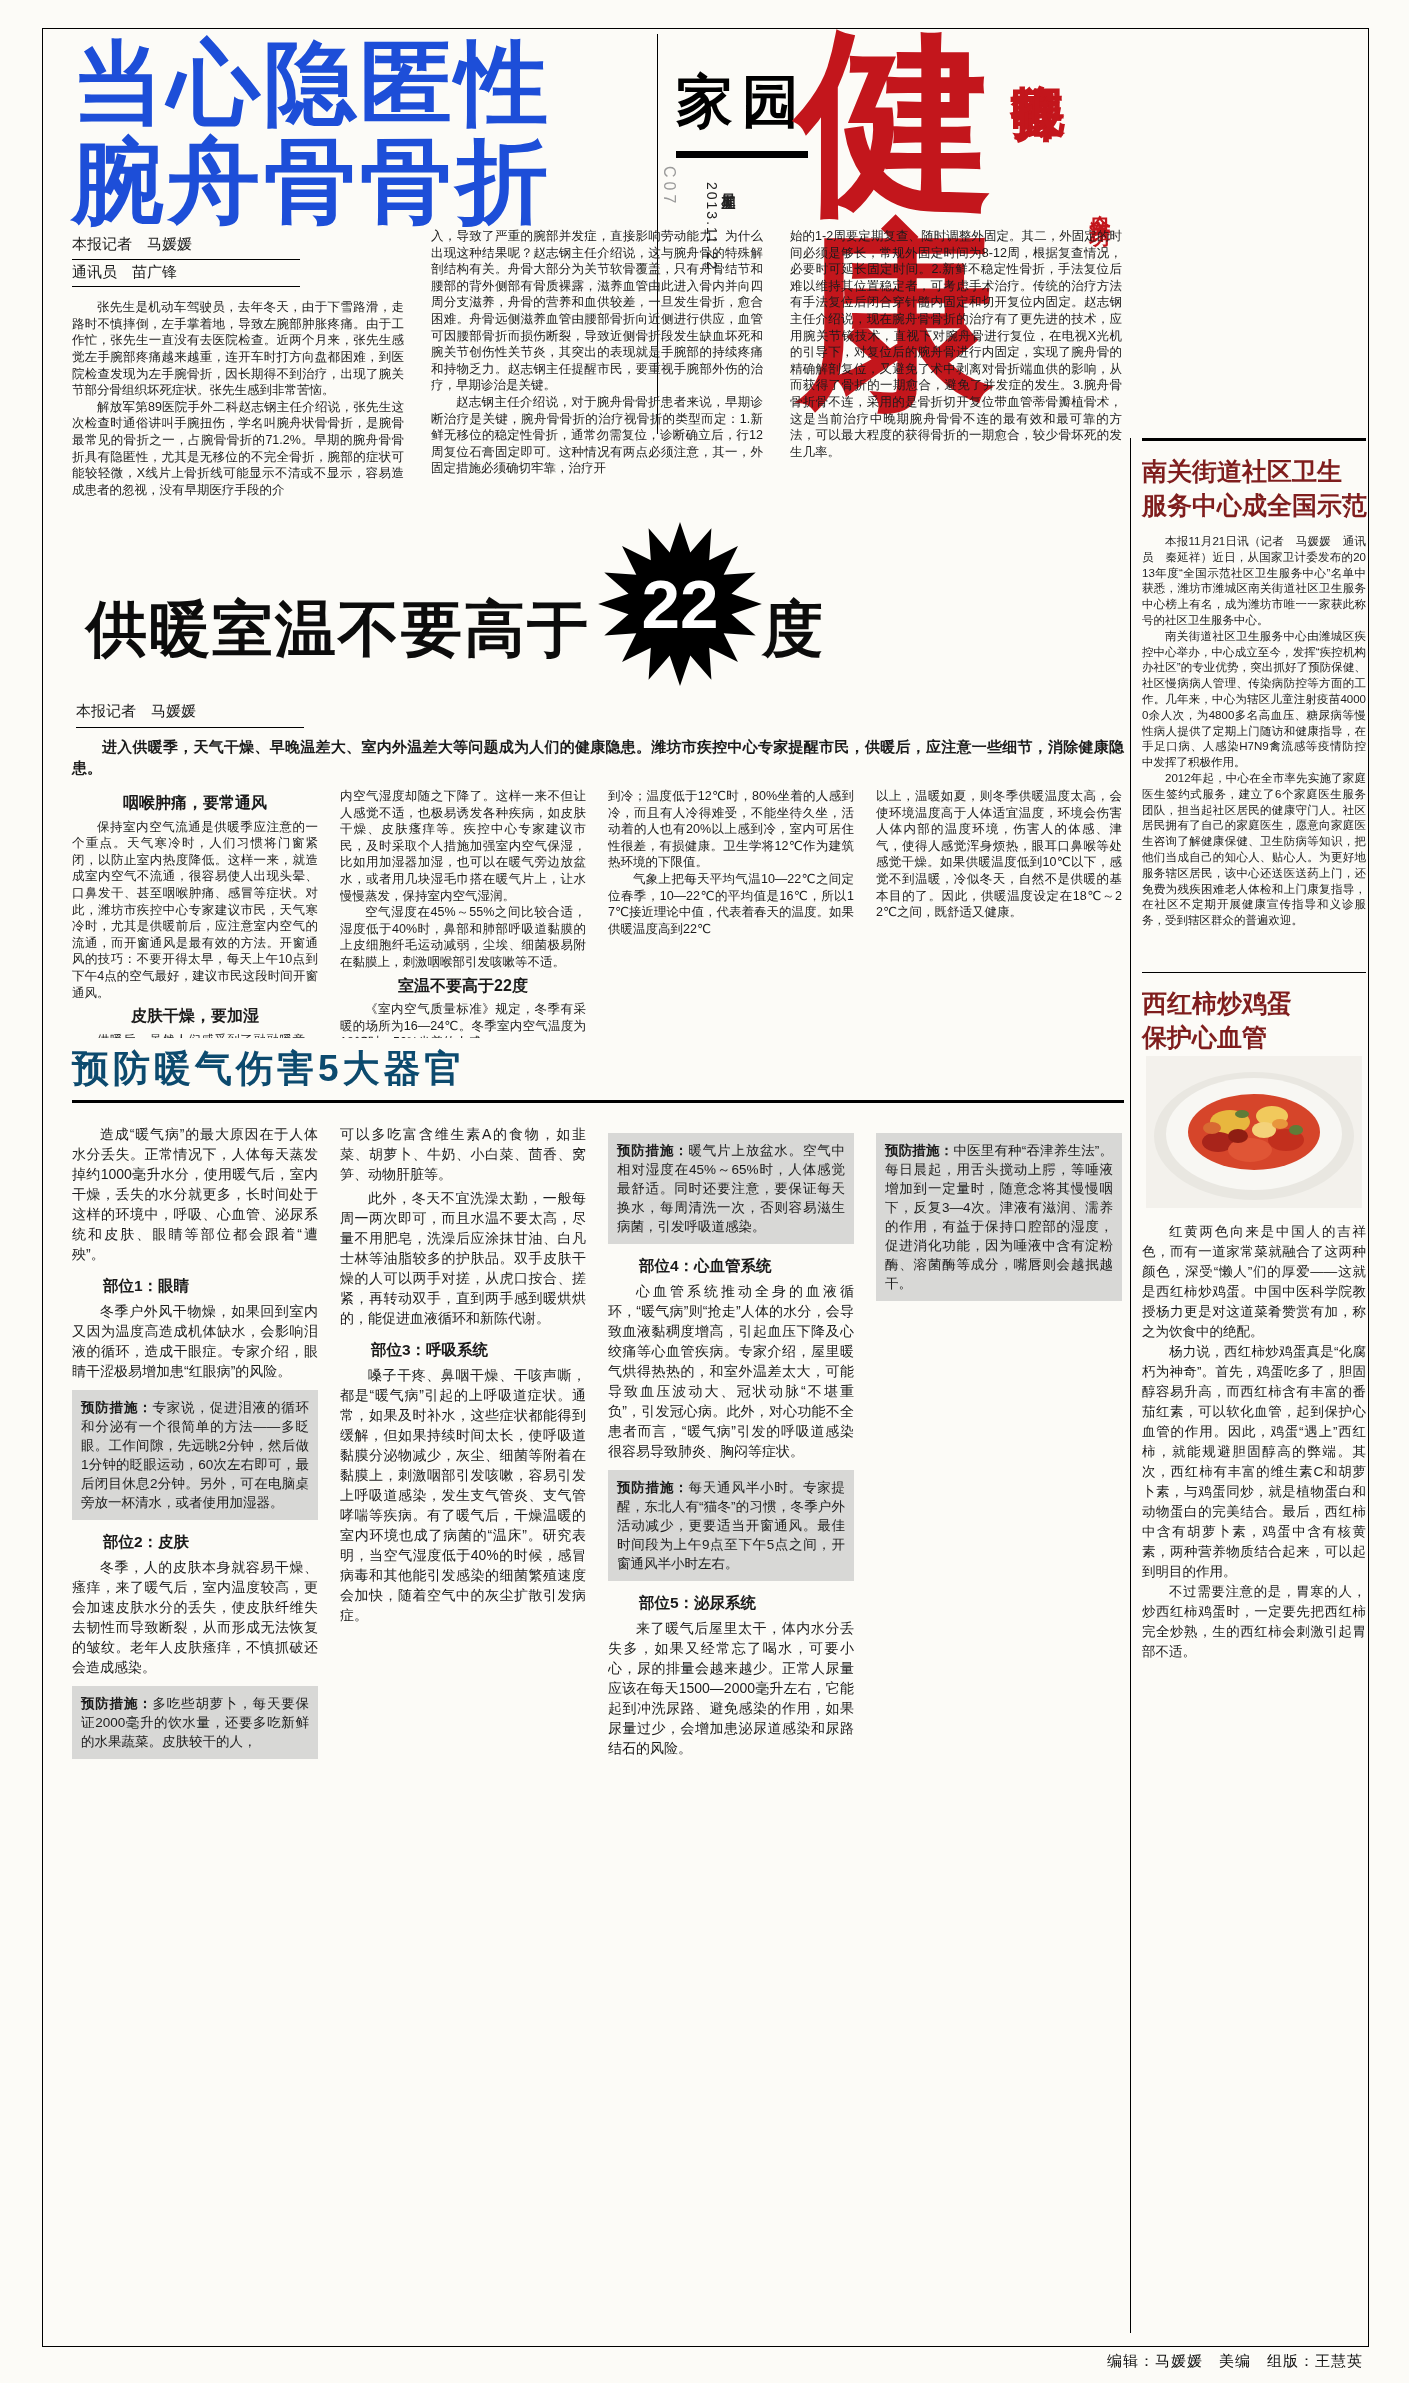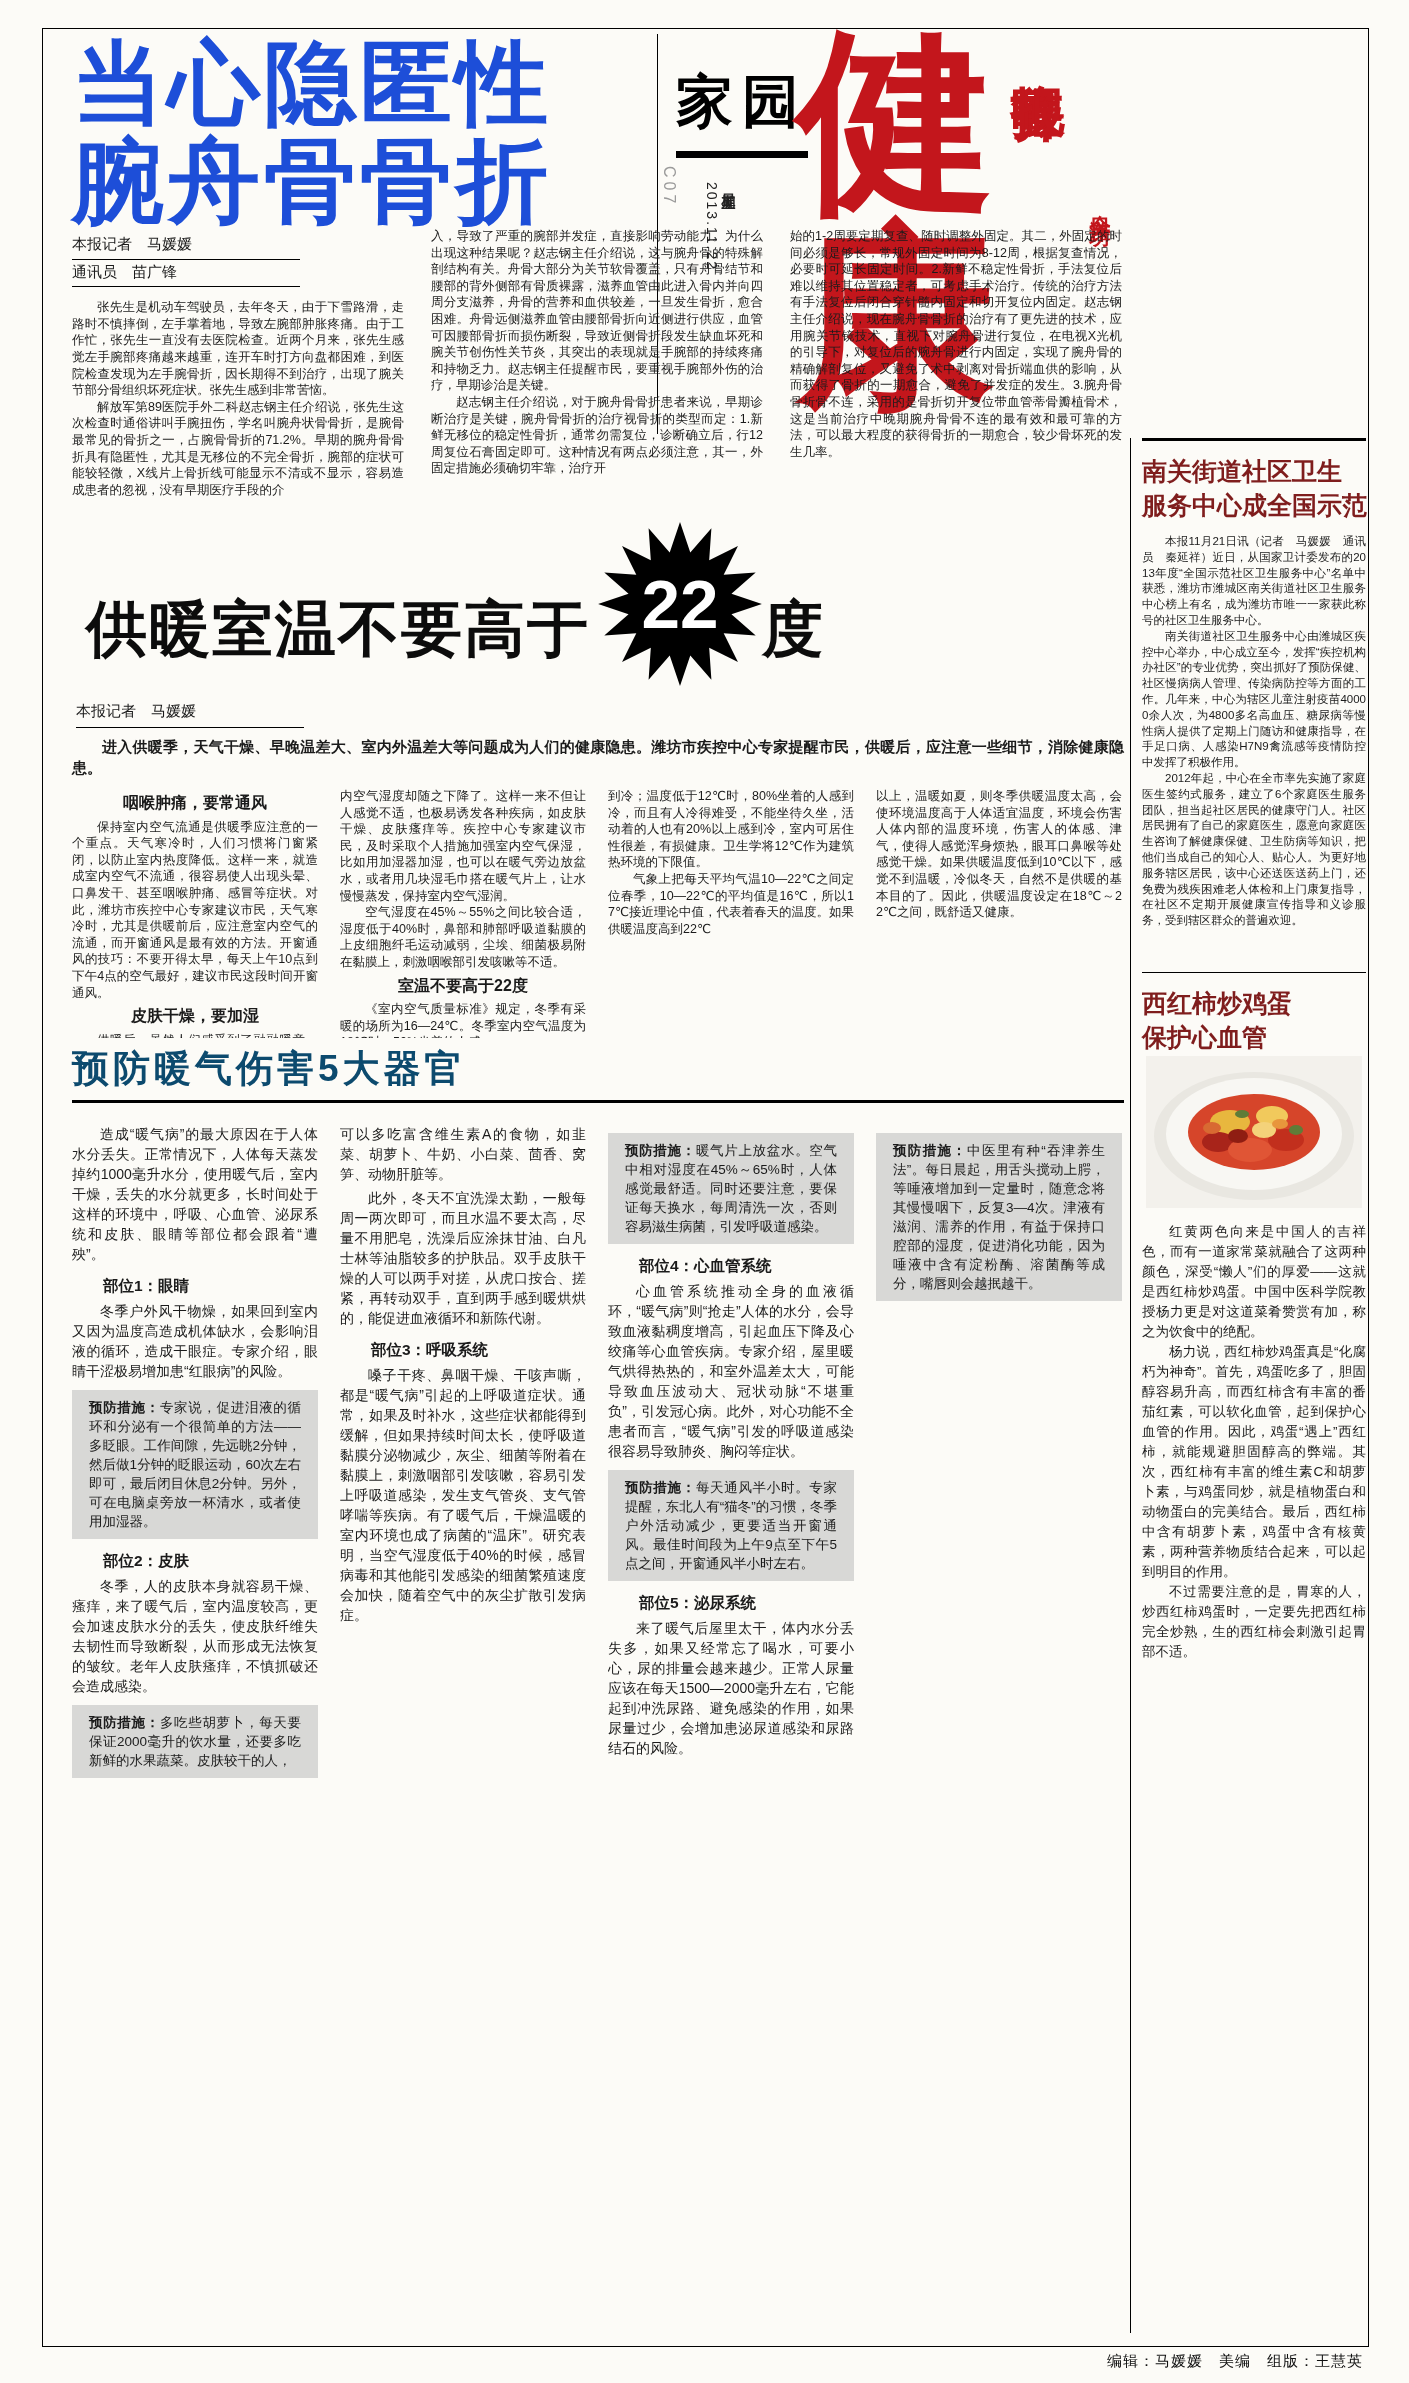--- a/index.html
+++ b/index.html
@@ -33,21 +33,21 @@
   .a2-star{width:168px;height:168px;margin:-52px -2px 0 6px;}
   .a2-intro{left:72px;top:736px;width:1052px;font-size:15px;line-height:21px;font-weight:bold;
             text-align:justify;text-indent:2em;word-break:break-all;}
   .subhead{text-align:center;font-weight:bold;font-size:16px;margin:7px 0;text-indent:0 !important;}
   
   .a3-title{left:72px;top:1044px;font-size:37px;font-weight:800;letter-spacing:4px;color:#0c4a6e;}
   .organ-col{font-size:14px;line-height:20px;text-align:justify;word-break:break-all;overflow:hidden;}
   .organ-col p{margin:0 0 4px;text-indent:2em;}
   .organ-col p.cont{text-indent:0;}
   .organ-head{font-weight:bold;font-size:15.5px;margin:12px 0 5px;text-indent:2em;}
-  .tipbox{background:#d8d8d6;padding:8px 17px;margin:9px 0;font-size:13.5px;line-height:19px;}
+  .tipbox{background:#d8d8d6;padding:8px 9px;margin:9px 0;font-size:13.5px;line-height:19px;}
   .tipbox .tl{font-weight:bold;}
   
   .sb-title{font-size:25px;line-height:34px;font-weight:800;color:#7f1d1d;}
   .sb-body{font-size:11.5px;line-height:15.8px;text-align:justify;word-break:break-all;overflow:hidden;}
   .sb-body p{margin:0;text-indent:2em;}
   .sb-body2{font-size:13.5px;line-height:20px;}
   .footer{right:46px;top:2352px;font-size:15px;letter-spacing:1px;color:#111;}
 </style>
 </head>
 <body>

